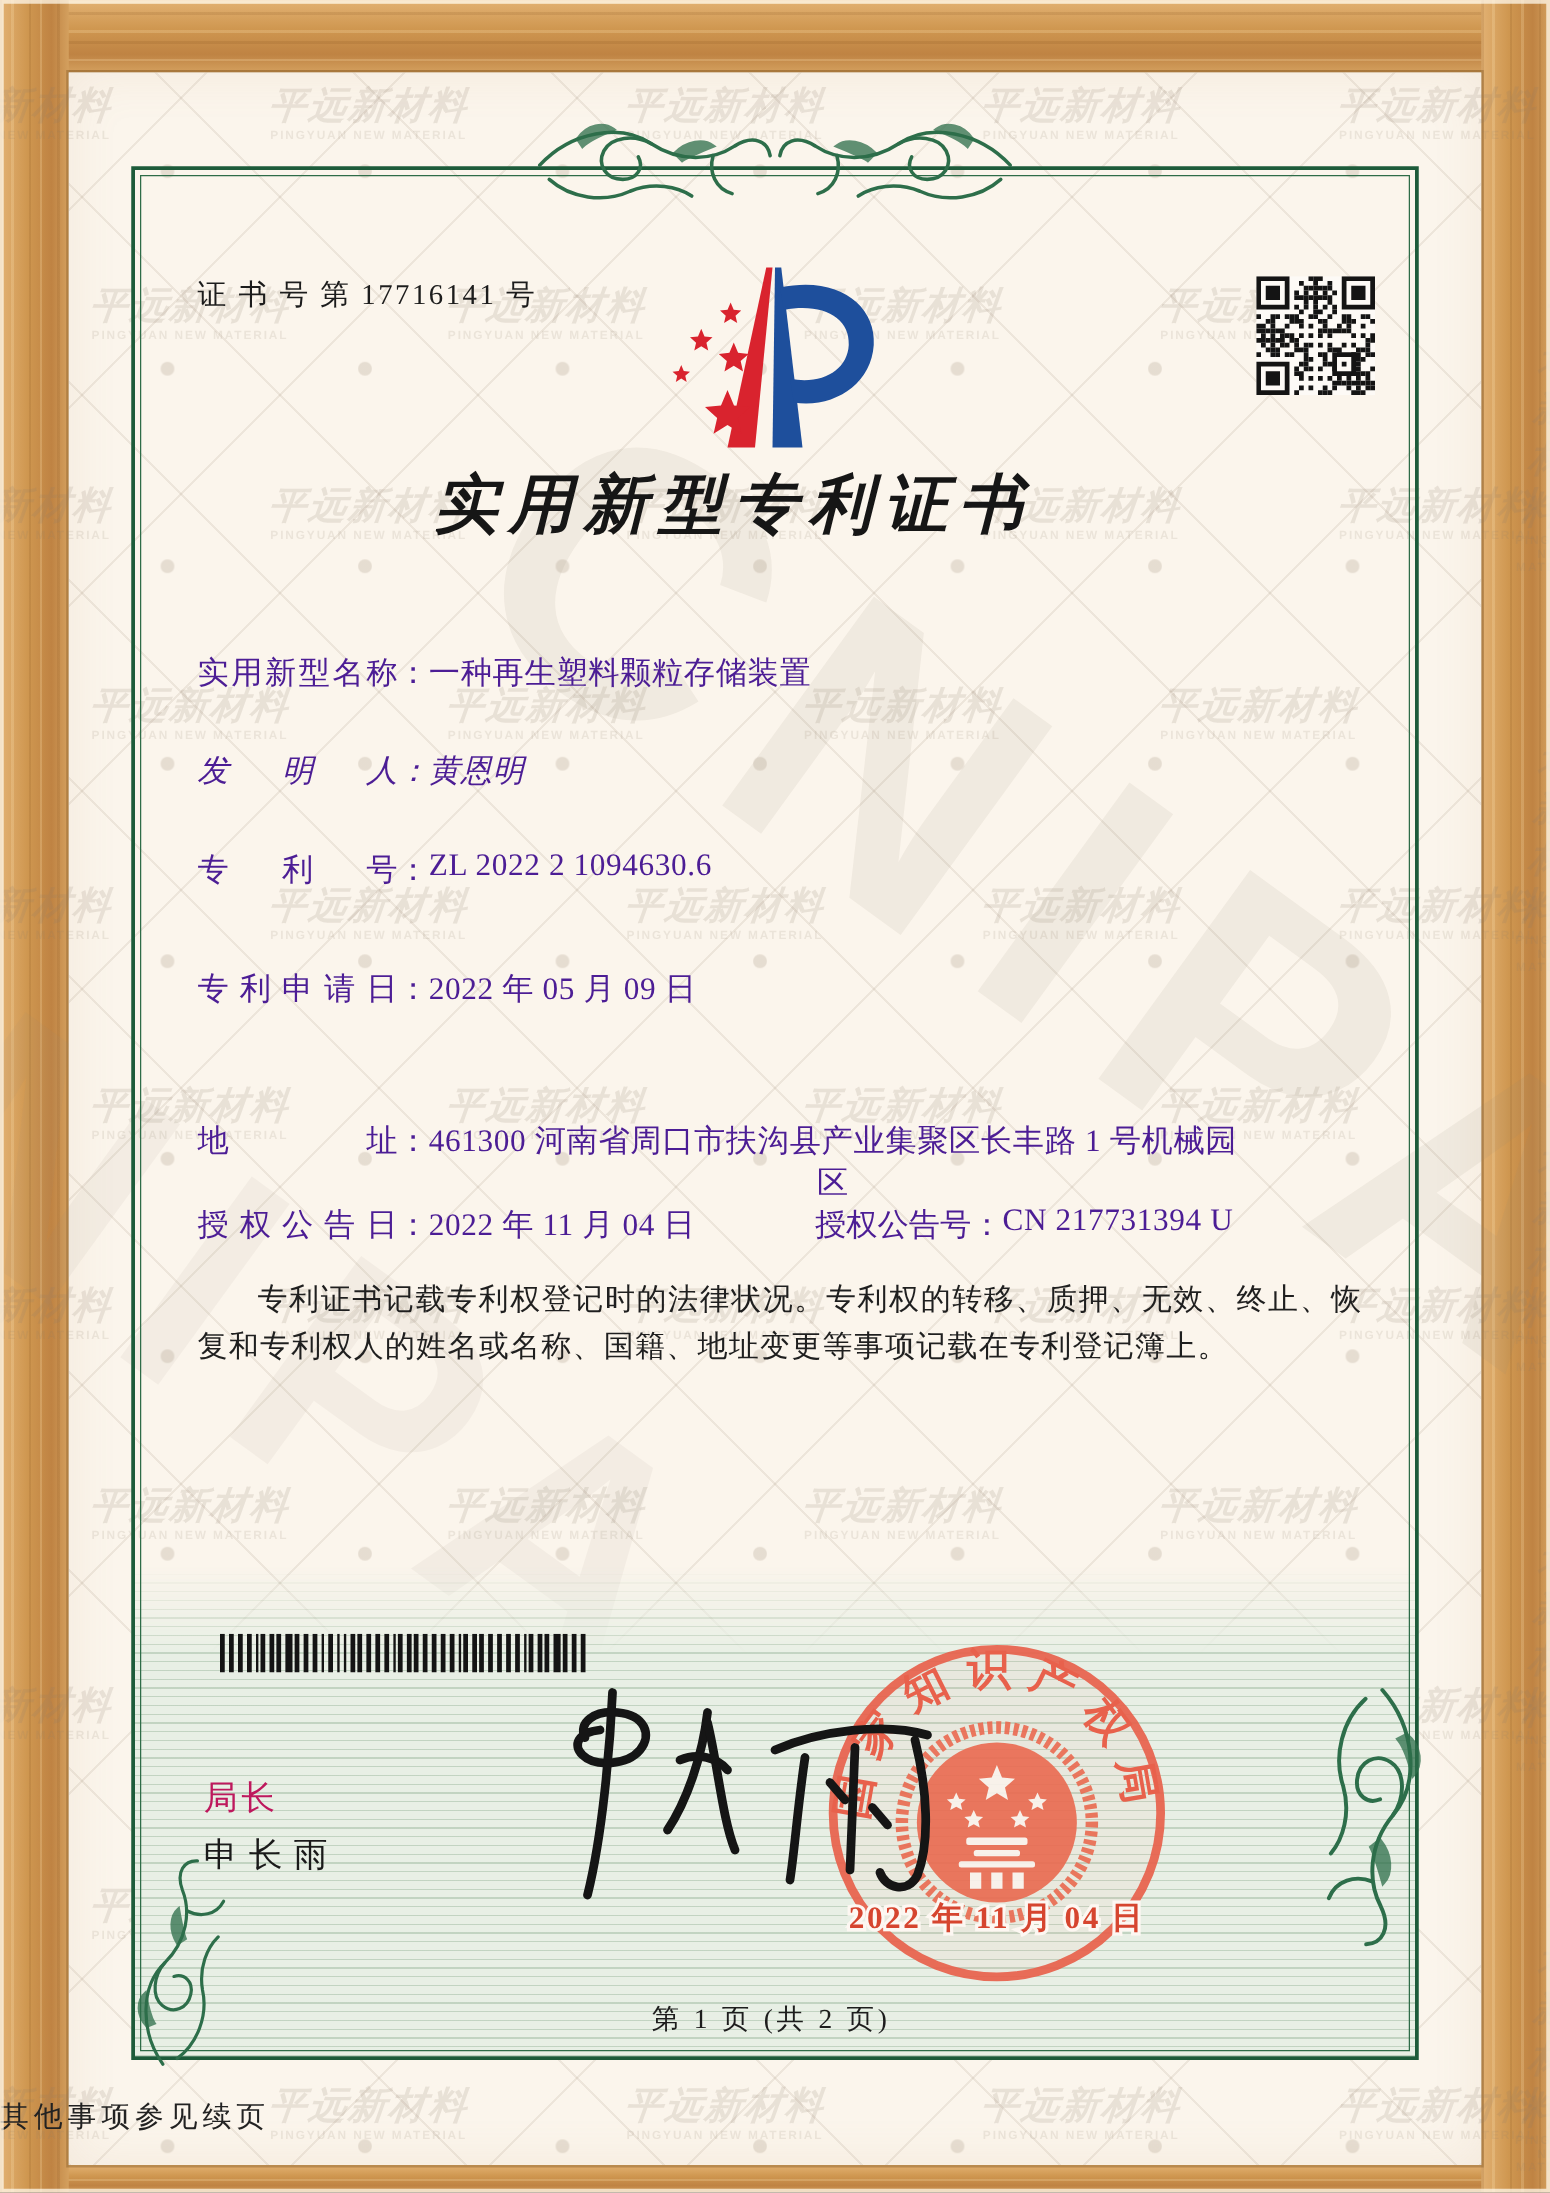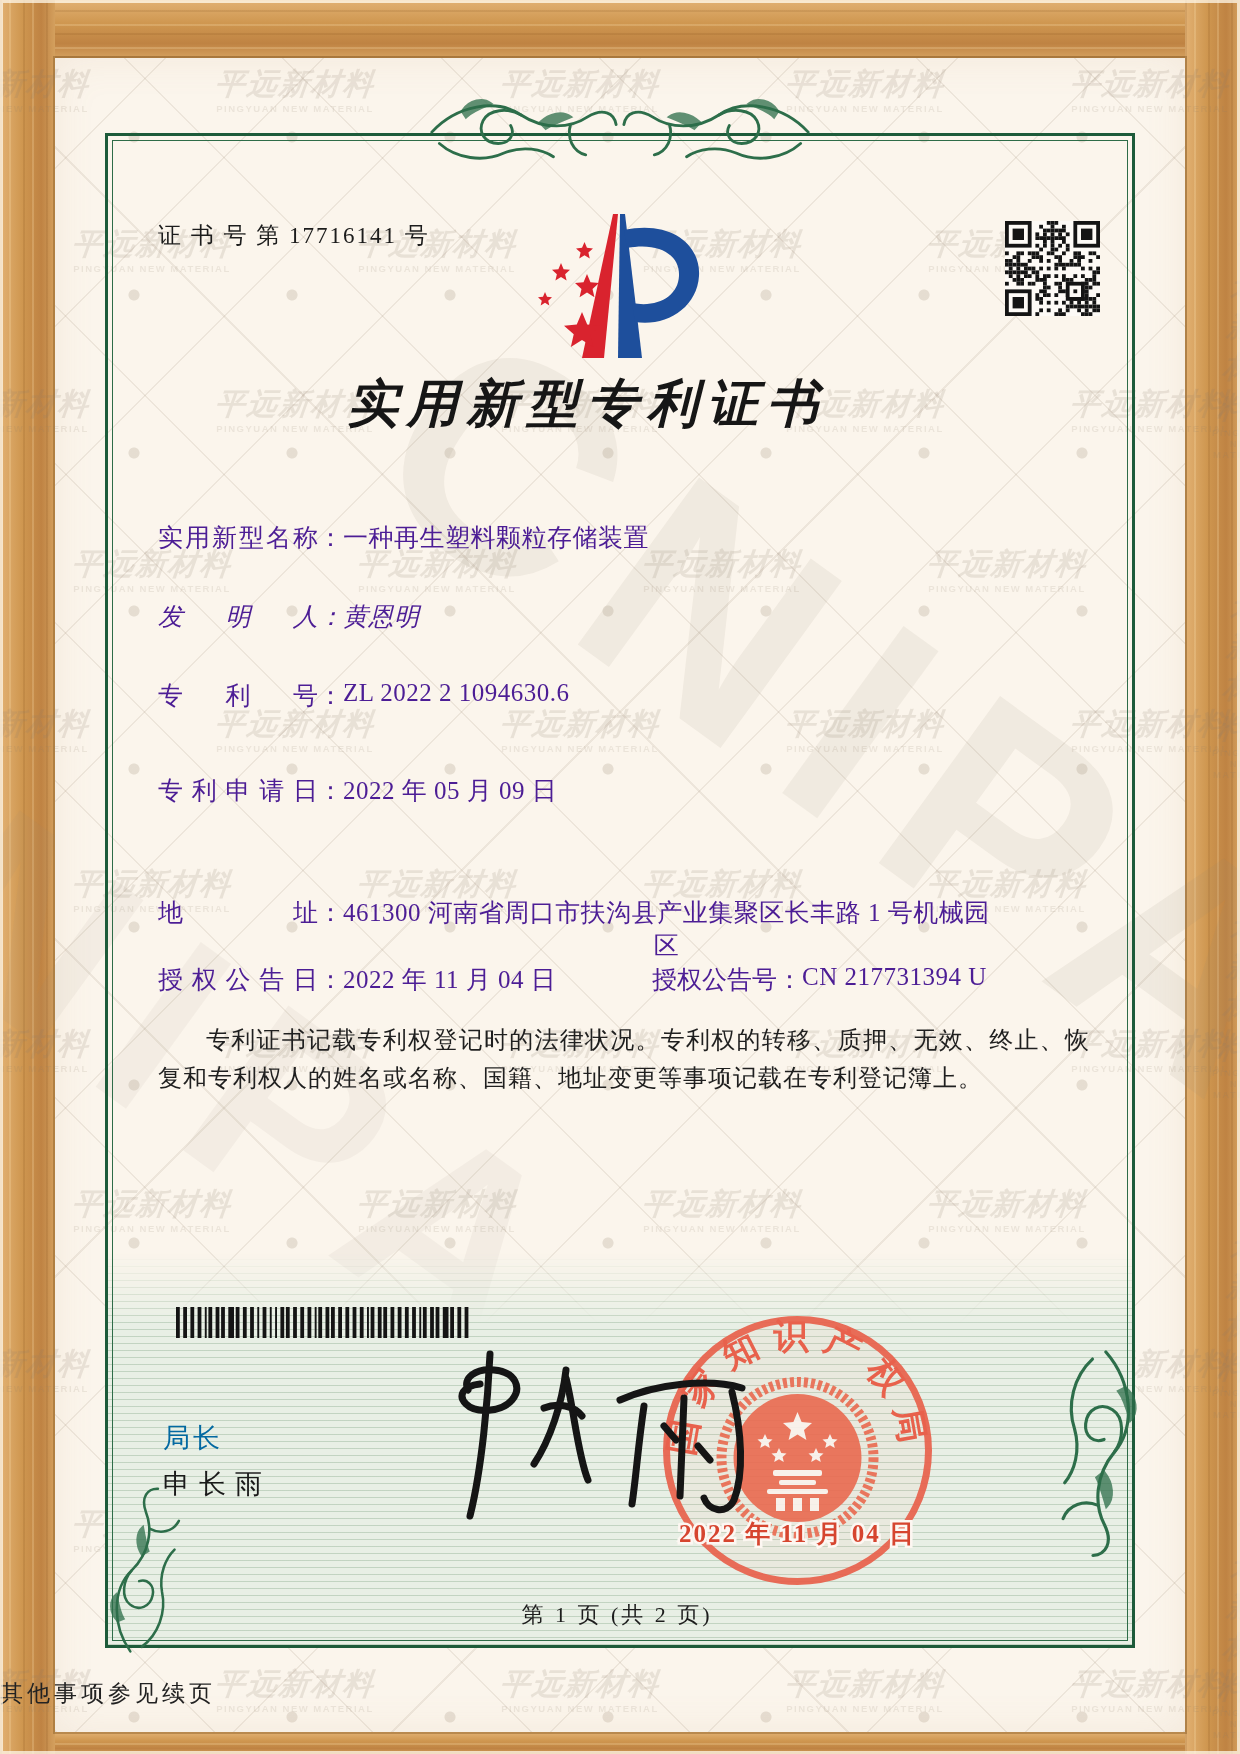--- a/index.html
+++ b/index.html
@@ -60,21 +60,21 @@
          font-size:51px;font-weight:bold;letter-spacing:9px;color:#161616;font-style:italic;}
   .row{left:158px;color:#4c1d95;font-size:25px;white-space:nowrap;}
   .lbl{display:inline-block;width:160px;text-align:justify;text-align-last:justify;vertical-align:top;}
   .colon{display:inline-block;vertical-align:top;}
   .val{display:inline-block;vertical-align:top;letter-spacing:.5px;}
   .val-block{display:block;text-align:center;}
   .paras{left:158px;top:1022px;width:932px;font-size:24px;line-height:37.5px;
          letter-spacing:1px;color:#1f1f1f;text-align:justify;}
   .paras p{margin:0;text-indent:2em;}
   #barcode{left:176px;top:1307px;z-index:7;}
-  .director-title{left:163px;top:1420px;font-size:27px;letter-spacing:3px;color:#0369a1;z-index:7;}
+  .director-title{left:163px;top:1420px;font-size:27px;letter-spacing:3px;color:#be185d;z-index:7;}
   .director-name{left:163px;top:1466px;font-size:27px;letter-spacing:9px;color:#1a1a1a;z-index:7;}
   .pageinfo{left:105px;top:1600px;width:1024px;text-align:center;font-size:22px;
             letter-spacing:3px;color:#1d1d1d;z-index:7;}
   .bottomnote{left:0;top:1678px;width:1240px;text-align:left;font-size:23px;
             letter-spacing:4px;color:#222;z-index:7;}
   .sig{z-index:9;left:398px;top:1348px;}
   .seal{z-index:8;left:655px;top:1308px;}
 </style>
 </head>
 <body>

